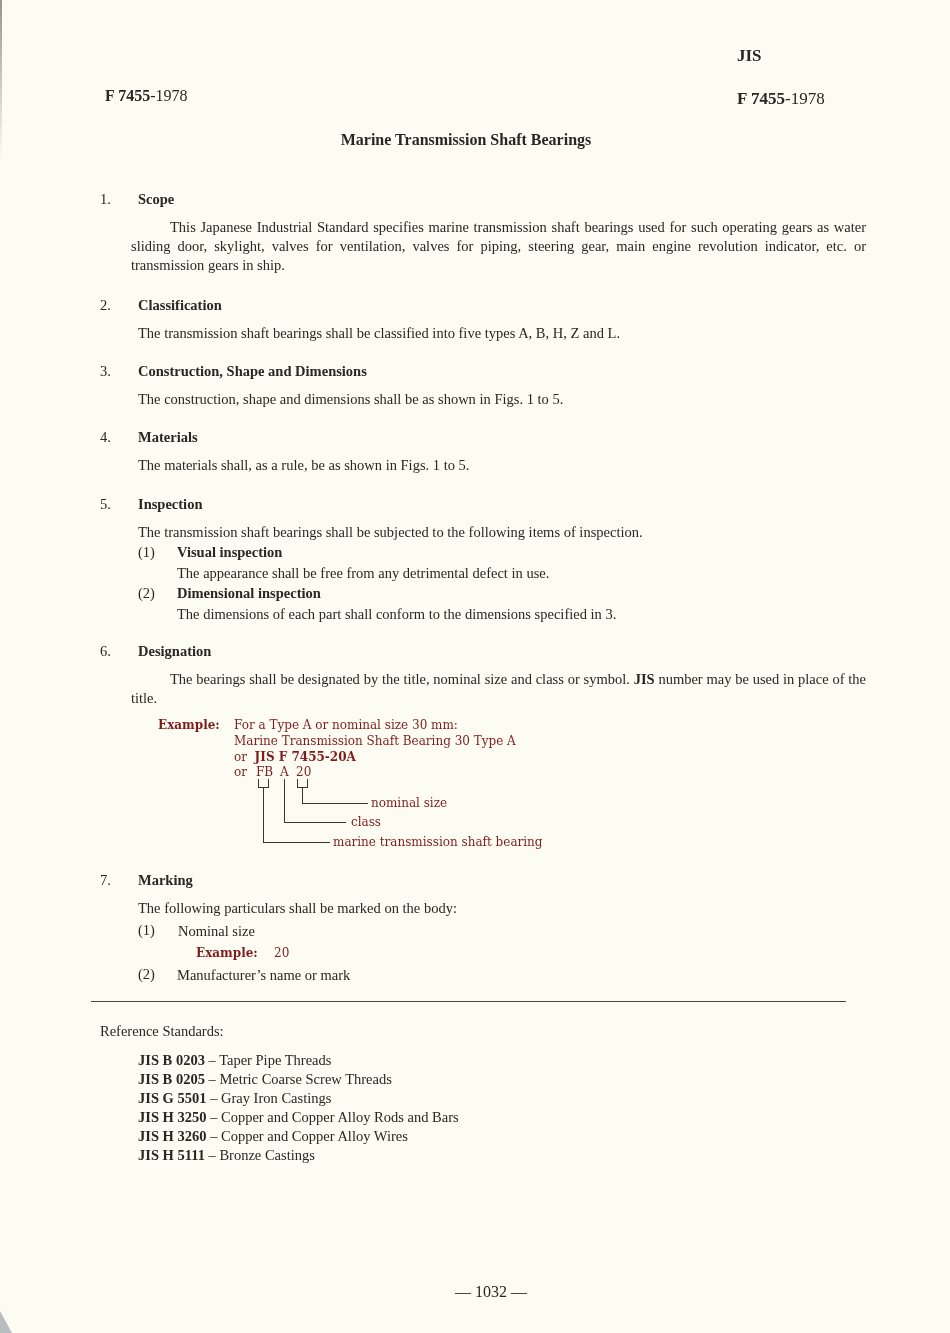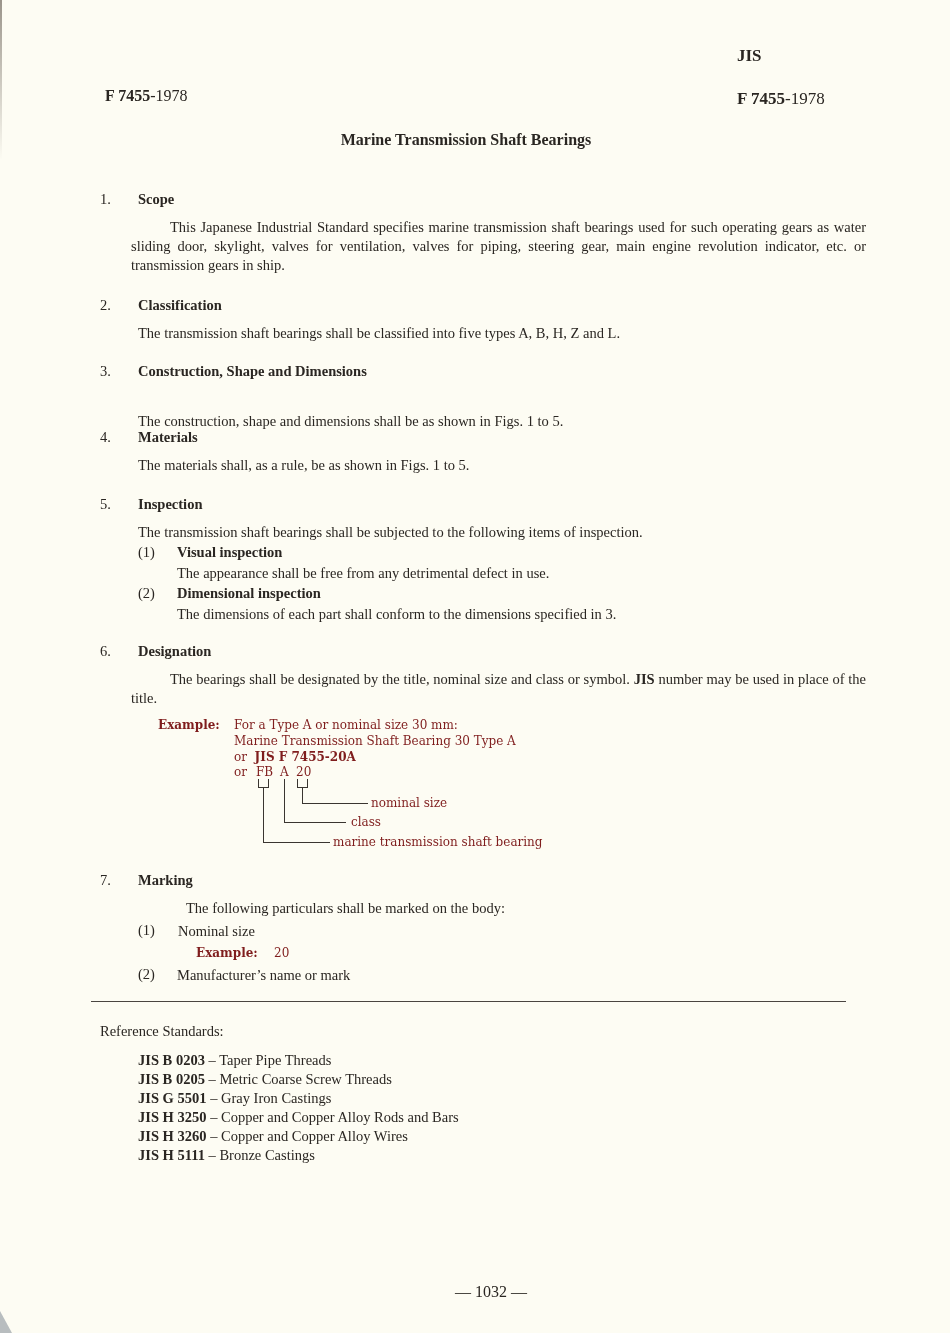--- a/index.html
+++ b/index.html
@@ -52,21 +52,21 @@
 <div class="abs sec-num" style="top:191px;">1.</div>
 <div class="abs sec-title" style="top:191px;">Scope</div>
 <div class="abs para justify" style="top:218px; text-indent:39px;">This Japanese Industrial Standard specifies marine transmission shaft bearings used for such operating gears as water sliding door, skylight, valves for ventilation, valves for piping, steering gear, main engine revolution indicator, etc. or transmission gears in ship.</div>
 
 <div class="abs sec-num" style="top:297px;">2.</div>
 <div class="abs sec-title" style="top:297px;">Classification</div>
 <div class="abs para" style="left:138px; top:324px;">The transmission shaft bearings shall be classified into five types A, B, H, Z and L.</div>
 
 <div class="abs sec-num" style="top:363px;">3.</div>
 <div class="abs sec-title" style="top:363px;">Construction, Shape and Dimensions</div>
-<div class="abs para" style="left:138px; top:390px;margin-top:22px;">The construction, shape and dimensions shall be as shown in Figs. 1 to 5.</div>
+<div class="abs para" style="left:138px; top:390px;">The construction, shape and dimensions shall be as shown in Figs. 1 to 5.</div>
 
 <div class="abs sec-num" style="top:429px;">4.</div>
 <div class="abs sec-title" style="top:429px;">Materials</div>
 <div class="abs para" style="left:138px; top:456px;">The materials shall, as a rule, be as shown in Figs. 1 to 5.</div>
 
 <div class="abs sec-num" style="top:496px;">5.</div>
 <div class="abs sec-title" style="top:496px;">Inspection</div>
 <div class="abs para" style="left:138px; top:523px;">The transmission shaft bearings shall be subjected to the following items of inspection.</div>
 <div class="abs sub-num" style="top:544px;">(1)</div>
 <div class="abs sub-title" style="top:544px;">Visual inspection</div>
@@ -104,21 +104,21 @@
   <div class="line" style="left:297px; top:787px; width:11px; height:1px;"></div>
   <div class="line" style="left:302px; top:787px; width:1px; height:17px;"></div>
   <div class="line" style="left:302px; top:803px; width:66px; height:1px;"></div>
 </div>
 <div class="abs ex" style="left:371px; top:796px;">nominal size</div>
 <div class="abs ex" style="left:351px; top:815px;">class</div>
 <div class="abs ex" style="left:333px; top:835px;">marine transmission shaft bearing</div>
 
 <div class="abs sec-num" style="top:872px;">7.</div>
 <div class="abs sec-title" style="top:872px;">Marking</div>
-<div class="abs para" style="left:138px; top:899px;margin-left:48px;">The following particulars shall be marked on the body:</div>
+<div class="abs para" style="left:138px; top:899px;">The following particulars shall be marked on the body:</div>
 <div class="abs sub-num" style="top:922px;">(1)</div>
 <div class="abs para" style="left:178px; top:922px;">Nominal size</div>
 <div class="abs ex ex-label" style="left:196px; top:946px;">Example:</div>
 <div class="abs ex" style="left:274px; top:946px;">20</div>
 <div class="abs sub-num" style="top:966px;">(2)</div>
 <div class="abs para" style="left:177px; top:966px;">Manufacturer’s name or mark</div>
 
 <div class="rule"></div>
 
 <div class="abs para" style="left:100px; top:1022px;">Reference Standards:</div>

